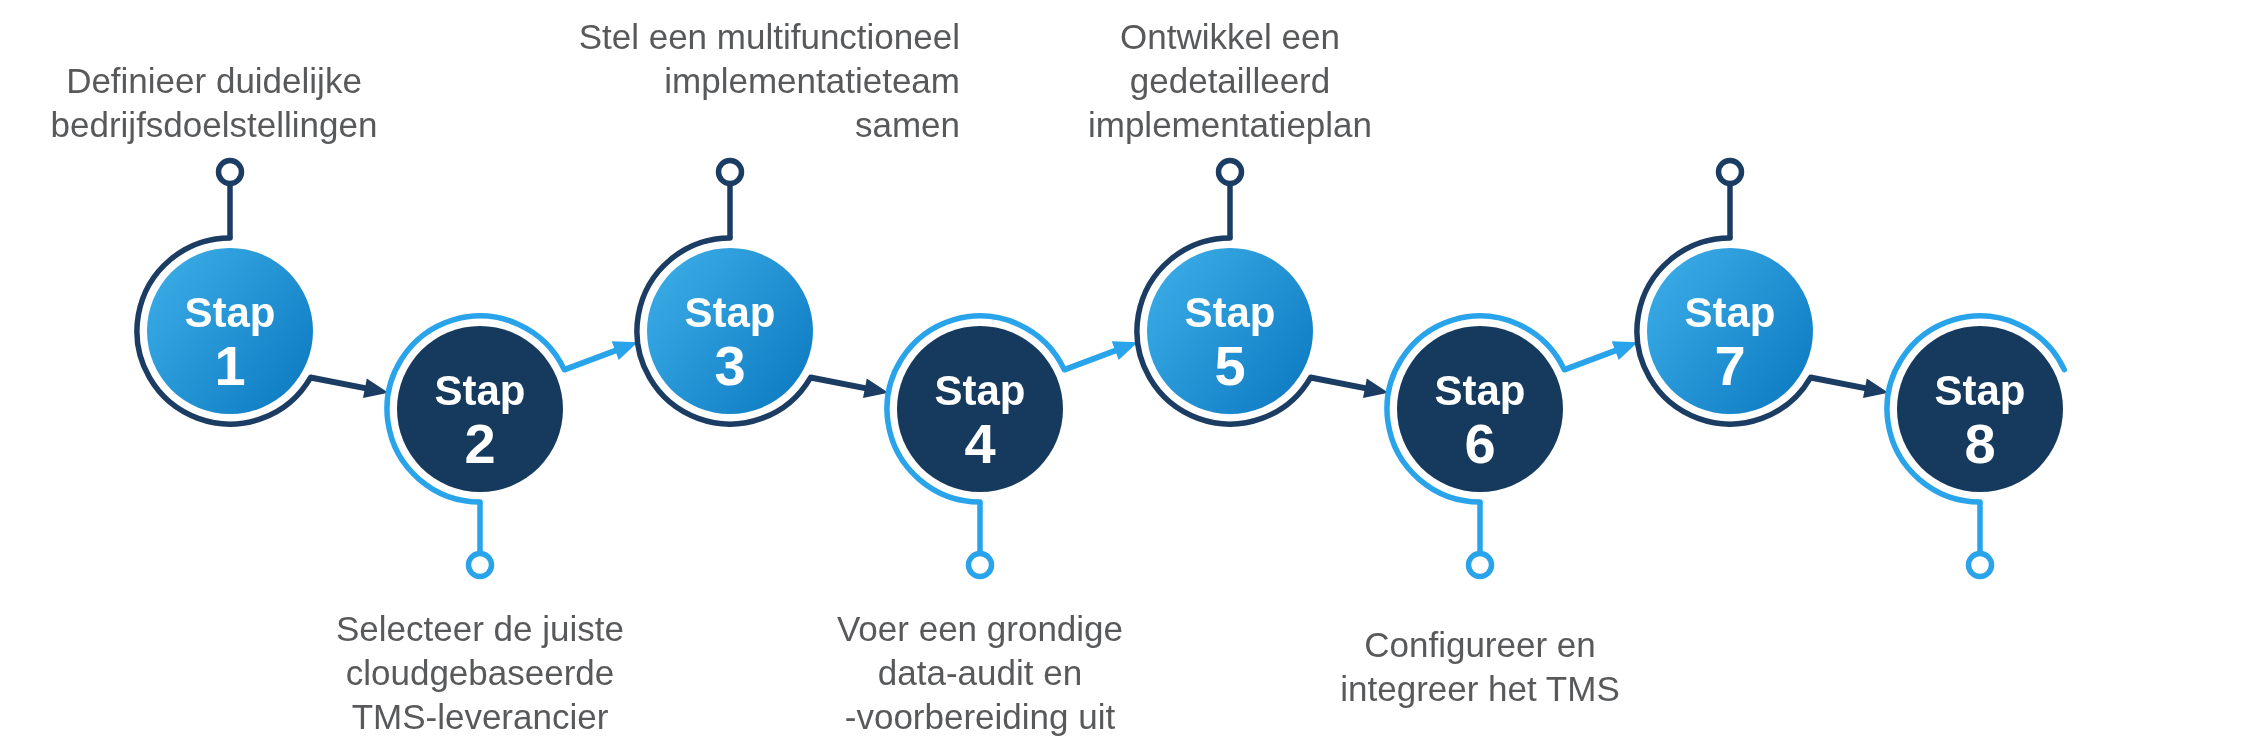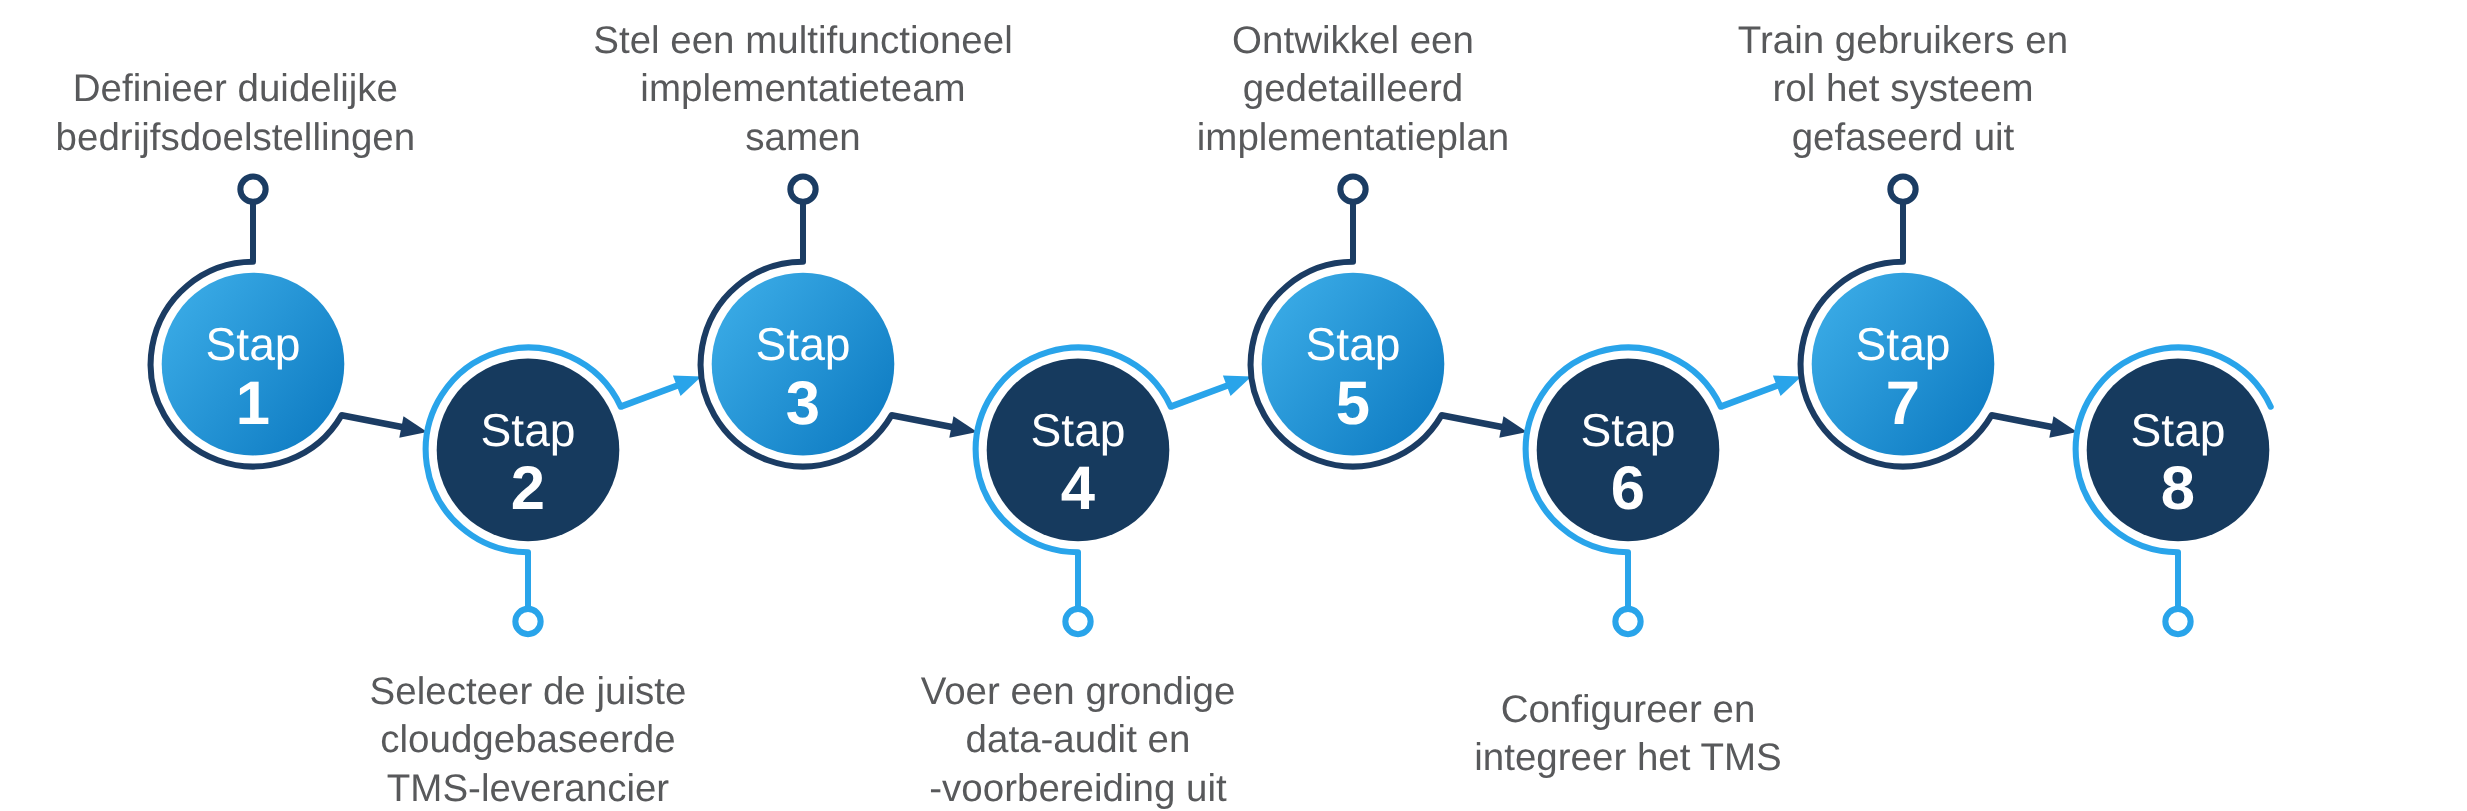--- a/index.html
+++ b/index.html
@@ -33,21 +33,21 @@
   .arrow-head.cyan{fill:var(--cyan);stroke:none;}
 
   .step-circle{
     position:absolute;width:166px;height:166px;border-radius:50%;
     display:flex;flex-direction:column;align-items:center;justify-content:center;
     box-sizing:border-box;padding-top:24px;
     color:#ffffff;text-align:center;
   }
   .step-circle.light{background:linear-gradient(128deg, var(--g1) 0%, var(--g2) 100%);}
   .step-circle.dark{background:var(--dark-fill);}
-  .step-word{font-size:42px;line-height:46px;font-weight:400;}
+  .step-word{font-size:42px;line-height:46px;font-weight:700;}
   .step-number{font-size:56px;line-height:60px;font-weight:700;}
 
   .step-label{
     position:absolute;width:460px;
     color:var(--label-gray);
     font-size:35px;line-height:44px;font-weight:400;
     text-align:center;white-space:pre-line;
   }
   .step-label.top{bottom:590px;}
   .step-label.bottom{top:607px;}
@@ -167,28 +167,25 @@
   <div class="step-circle dark" style="left:1897px;top:326px;">
     <span class="step-word">Stap</span>
     <span class="step-number">8</span>
   </div>
 
   <div class="step-label top" style="left:-16px;">Definieer duidelijke
 bedrijfsdoelstellingen</div>
   <div class="step-label bottom" style="left:250px;">Selecteer de juiste
 cloudgebaseerde
 TMS-leverancier</div>
-  <div class="step-label top" style="left:500px;">Stel een multifunctioneel
+  <div class="step-label top" style="left:500px;text-align:right;">Stel een multifunctioneel
 implementatieteam
 samen</div>
   <div class="step-label top" style="left:1000px;">Ontwikkel een
 gedetailleerd
 implementatieplan</div>
   <div class="step-label bottom" style="left:750px;">Voer een grondige
 data-audit en
 -voorbereiding uit</div>
   <div class="step-label bottom" style="left:1250px;margin-top:16px;">Configureer en
 integreer het TMS</div>
-  <div class="step-label top" style="left:1500px;">Train gebruikers en
-rol het systeem
-gefaseerd uit</div>
 
 </div>
 
 </body></html>

